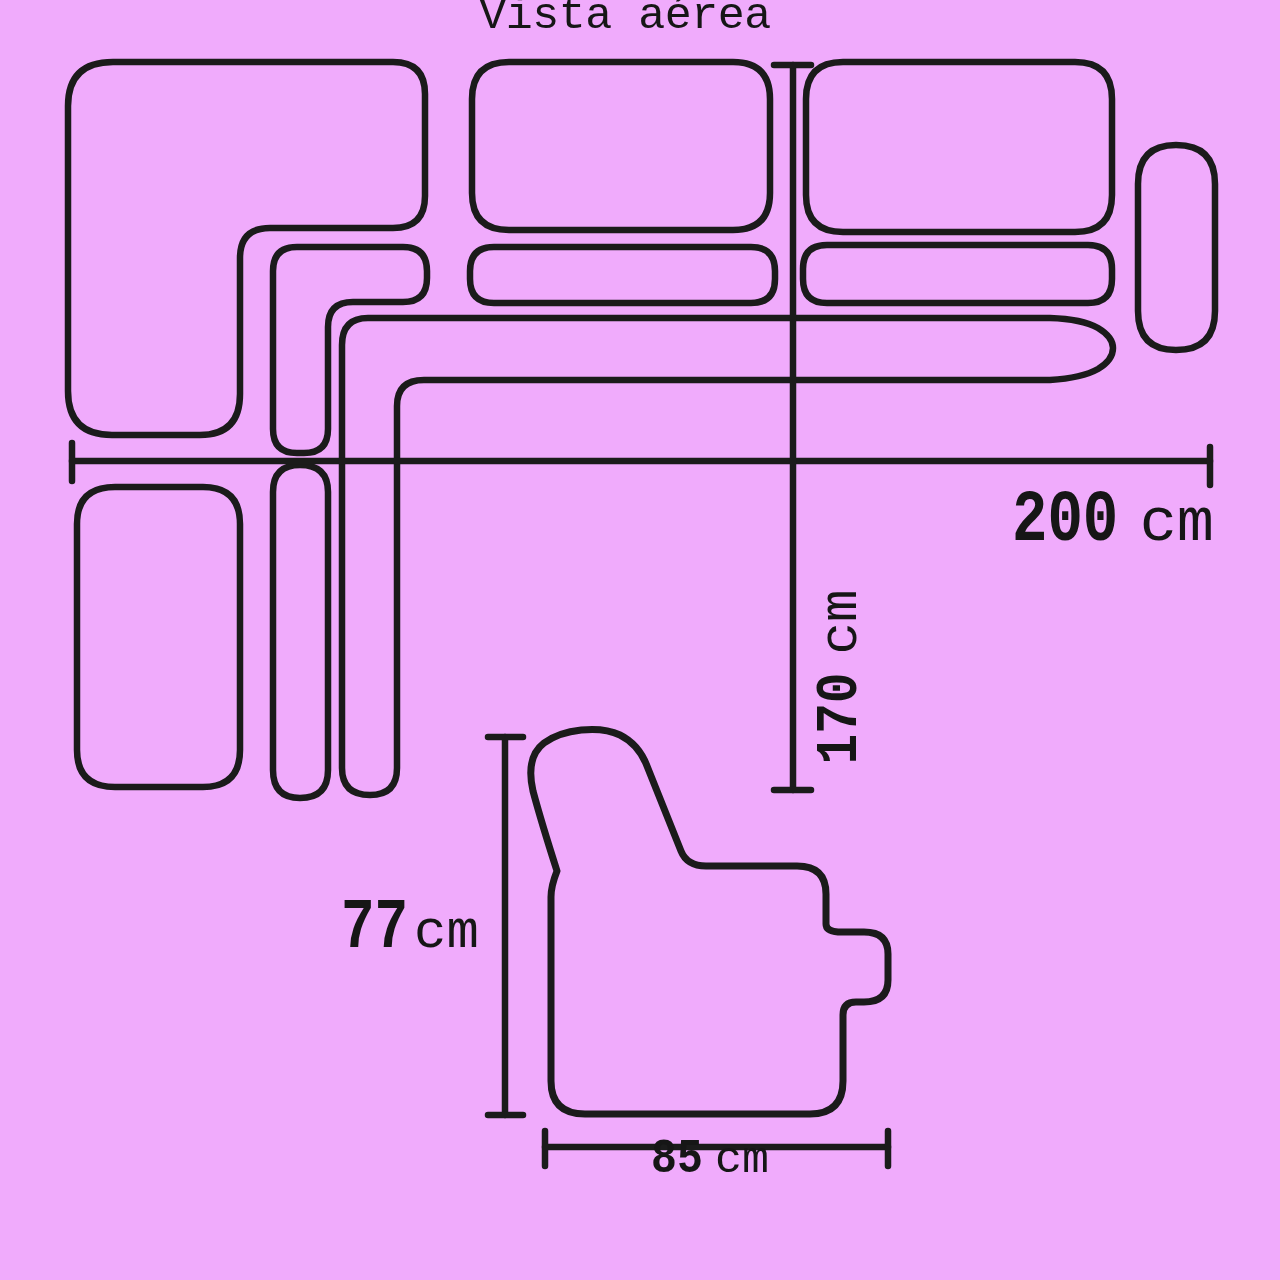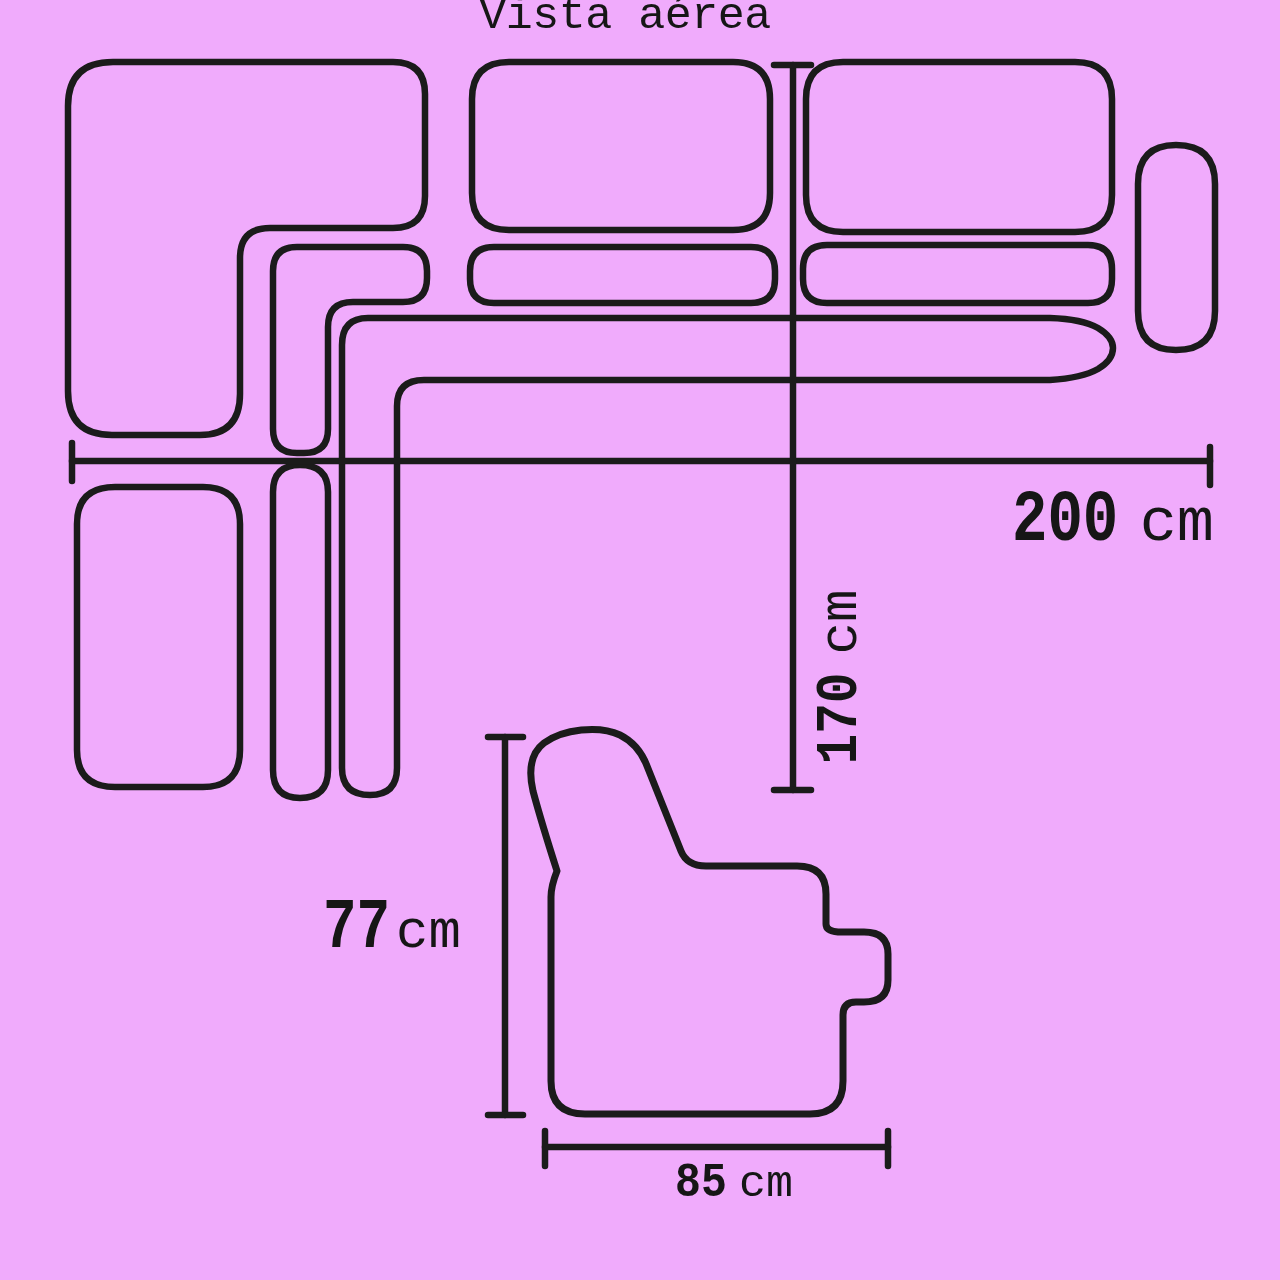--- a/index.html
+++ b/index.html
@@ -22,25 +22,25 @@
   #label-profile-title{left:714px;top:1220px;transform:translateX(-50%);font-size:46px;line-height:52px;}
 
   #label-dim-width{left:1012px;top:488px;}
   #label-dim-width .num{font-size:72px;line-height:66px;transform:scaleX(.82);margin-right:-12px;}
   #label-dim-width .unit{font-size:62px;line-height:66px;margin-left:10px;}
 
   #label-dim-depth{left:841px;top:677px;transform:translate(-50%,-50%) rotate(-90deg);}
   #label-dim-depth .num{font-size:60px;line-height:56px;transform:scaleX(.85);margin-right:-10px;}
   #label-dim-depth .unit{font-size:54px;line-height:56px;margin-left:12px;}
 
-  #label-dim-height{left:323px;top:896px;}
+  #label-dim-height{left:341px;top:896px;}
   #label-dim-height .num{font-size:70px;line-height:66px;transform:scaleX(.8);margin-right:-14px;}
   #label-dim-height .unit{font-size:54px;line-height:66px;margin-left:3px;}
 
-  #label-dim-seat-depth{left:710px;top:1160px;transform:translateX(-50%);margin-left:24px;}
+  #label-dim-seat-depth{left:710px;top:1136px;transform:translateX(-50%);}
   #label-dim-seat-depth .num{font-size:49px;line-height:46px;font-weight:700;transform:scaleX(.88);margin-right:-4px;}
   #label-dim-seat-depth .unit{font-size:45px;line-height:46px;margin-left:9px;}
 </style>
 </head>
 <body>
 
 <div class="canvas">
 
   <svg class="art" width="1280" height="1280" viewBox="0 0 1280 1280" fill="none" stroke="#1b1b1b" stroke-width="6.5" stroke-linejoin="round" stroke-linecap="round">
 

